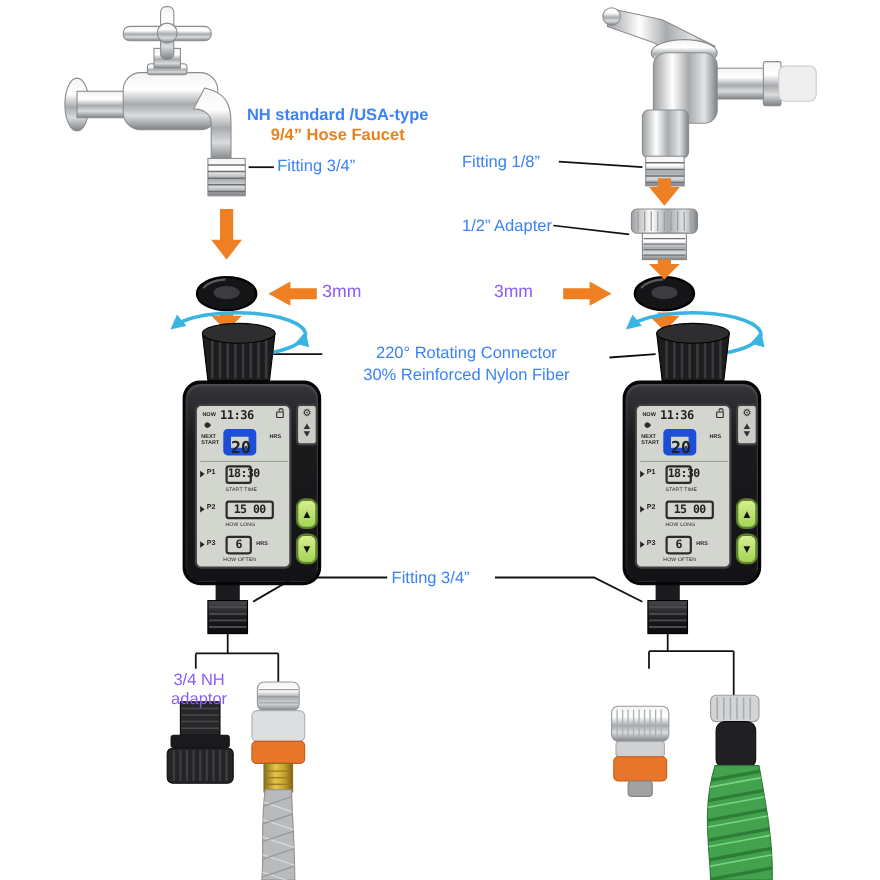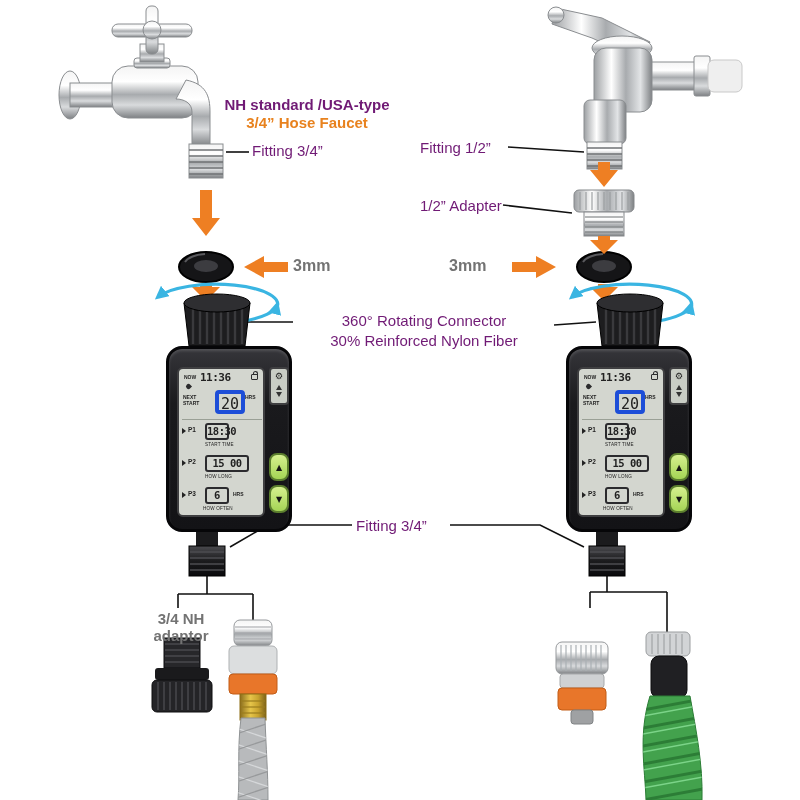--- a/index.html
+++ b/index.html
@@ -1,41 +1,41 @@
 <!DOCTYPE html>
 <html><head>
 <meta charset="utf-8">
 <style>
   *{margin:0;padding:0;box-sizing:border-box}
   html,body{width:800px;height:800px}
   body{background:#fff;font-family:"Liberation Sans","DejaVu Sans",sans-serif;position:relative;overflow:hidden}
   .stage{position:absolute;inset:0}
   svg.art{position:absolute;left:0;top:0}
-  .lbl{position:absolute;color:#701a75;font-size:15px;white-space:nowrap;z-index:5}
+  .lbl{position:absolute;color:#3b82f6;font-size:15px;white-space:nowrap;z-index:5}
   .center{text-align:center;white-space:normal}
   .bold{font-weight:bold}
   .orange{color:#e8821e;font-weight:bold}
-  .red{color:#737373;font-weight:bold}
+  .red{color:#8b5cf6;font-weight:normal}
 
   
   .timer{position:absolute;width:126px;height:186px;z-index:4}
   .tshell{position:absolute;inset:0;background:linear-gradient(180deg,#35353a,#1a1a1d 30%,#131316);
           border:3px solid #060608;border-radius:16px;box-shadow:inset 0 2px 3px rgba(255,255,255,.15)}
   .lcd{position:absolute;left:8px;top:18px;width:88px;height:150px;background:#d3d6cf;
        border:2px solid #3f3f41;border-radius:6px;color:#222;font-family:"DejaVu Sans Mono",monospace}
   .lcd span{position:absolute;display:block}
   .t-now-lab{left:5px;top:5px;font-size:5px;font-weight:bold;font-family:"Liberation Sans",sans-serif}
   .t-now{left:21px;top:2px;font-size:11px;font-weight:bold;letter-spacing:-.5px}
   .mini-lock{position:absolute;right:5px;top:5px;width:7px;height:6px;border:1.5px solid #2c2c2e;border-radius:1px}
   .mini-lock::before{content:"";position:absolute;left:1px;top:-4px;width:3px;height:3px;
        border:1.5px solid #2c2c2e;border-bottom:none;border-radius:3px 3px 0 0}
   .drop{position:absolute;left:7px;top:15px;width:5px;height:5px;background:#2c2c2e;border-radius:50% 0 50% 50%;transform:rotate(45deg)}
   .next-lab{left:4px;top:25px;width:26px;font-size:5px;font-weight:bold;line-height:1.25;font-family:"Liberation Sans",sans-serif}
-  .next-val{left:36px;top:21px;width:30px;height:24px;border:4px solid #1d4ed8;border-radius:4px;
-            font-size:15px;font-weight:normal;text-align:center;line-height:21px}
+  .next-val{left:24px;top:21px;width:30px;height:24px;border:7px solid #1d4ed8;border-radius:4px;
+            font-size:15px;font-weight:bold;text-align:center;line-height:21px}
   .next-unit{left:66px;top:25px;font-size:5px;font-weight:bold;font-family:"Liberation Sans",sans-serif}
   .sep{position:absolute;left:3px;top:50px;width:80px;height:1px;background:#9aa096}
   .ptr{position:absolute;left:3px;width:0;height:0;border-top:3px solid transparent;border-bottom:3px solid transparent;border-left:4px solid #222}
   .pt1{top:59px}.pt2{top:91px}.pt3{top:123px}
   .plab{left:9px;font-size:6.5px;font-weight:bold;font-family:"Liberation Sans",sans-serif}
   .pl1{top:57px}.pl2{top:89px}.pl3{top:121px}
   .pval{border:2px solid #2b2b2e;border-radius:3px;font-size:10.5px;font-weight:bold;
         text-align:center;line-height:13px;letter-spacing:-.5px}
   .pv1{left:26px;top:54px;width:24px;height:17px}
   .pv2{left:26px;top:86px;width:44px;height:17px}
@@ -344,28 +344,28 @@
       <path d="M632,718 L708,704"></path>
           <path d="M632,736 L708,722"></path>
           <path d="M632,754 L708,740"></path>
       <path d="M632,772 L708,758"></path>
           <path d="M632,790 L708,776"></path>
     </g>
   </g>
 </svg>
 
 <div class="lbl bold center" style="left:218px;top:96px;width:178px">NH standard /USA-type</div>
-<div class="lbl orange center" style="left:218px;top:114px;width:178px">3/4” Hose Faucet</div>
+<div class="lbl orange center" style="left:218px;top:114px;width:178px">9/4” Hose Faucet</div>
 <div class="lbl" style="left:252px;top:142px">Fitting 3/4”</div>
-<div class="lbl" style="left:420px;top:139px">Fitting 1/2”</div>
+<div class="lbl" style="left:420px;top:139px">Fitting 1/8”</div>
 <div class="lbl" style="left:420px;top:197px">1/2” Adapter</div>
 <div class="lbl red" style="left:293px;top:257px;font-size:16px">3mm</div>
 <div class="lbl red" style="left:449px;top:257px;font-size:16px">3mm</div>
 <div class="lbl center" style="left:296px;top:311px;width:256px;line-height:1.3">
-  <div>360° Rotating Connector</div>
+  <div>220° Rotating Connector</div>
   <div>30% Reinforced Nylon Fiber</div>
 </div>
 <div class="lbl" style="left:356px;top:517px">Fitting 3/4”</div>
 <div class="lbl red center" style="left:138px;top:610px;width:86px;line-height:1.15">3/4 NH adaptor</div>
 
 <div class="timer" style="left:166px;top:346px">
   <div class="tshell">
     <div class="lcd">
       <span class="t-now-lab">NOW</span>
       <span class="t-now">11:36</span>

